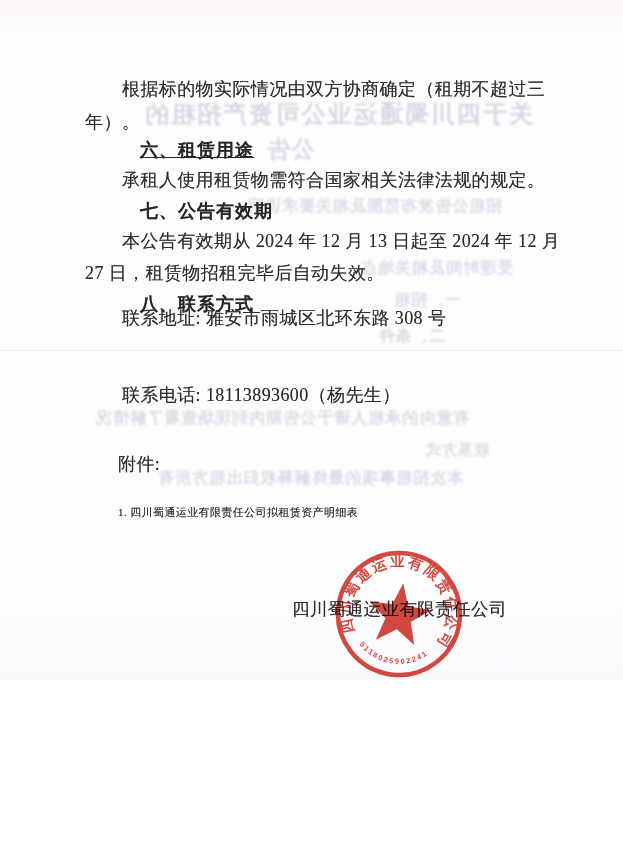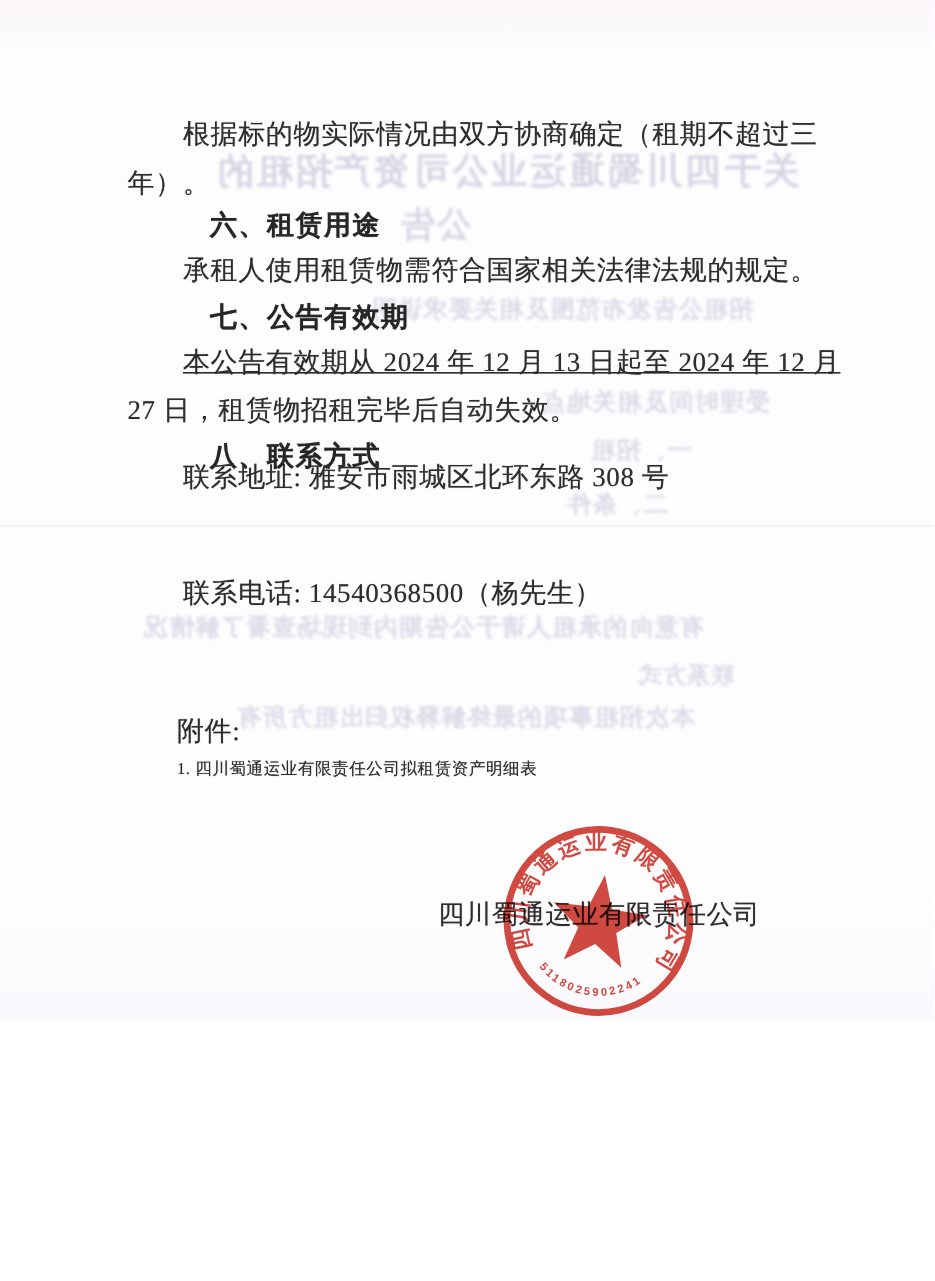--- a/index.html
+++ b/index.html
@@ -48,29 +48,29 @@
     position:absolute;white-space:nowrap;
     color:#2e2c2d;font-size:18px;letter-spacing:.4px;
     text-shadow:0 0 .6px rgba(46,44,45,.55);
   }
   .heading{
     font-family:"Liberation Sans","DejaVu Sans",sans-serif;
     font-weight:700;color:#272526;letter-spacing:1px;
   }
   .l-intro1{left:122px;top:77px;}
   .l-intro2{left:85px;top:110px;}
-  .l-h6{left:140px;top:138px;}
+  .l-h6{left:140px;top:138px;text-decoration:underline;}
   .l-p6{left:122px;top:168px;}
   .l-h7{left:140px;top:199px;}
-  .l-p7a{left:122px;top:229px;text-decoration:underline;}
+  .l-p7a{left:122px;top:229px;}
   .l-p7b{left:85px;top:261px;}
   .l-h8{left:140px;top:292px;text-align:right;}
   .l-addr{left:122px;top:306px;}
   .l-phone{left:122px;top:383px;}
-  .l-att{left:118px;top:475px;}
+  .l-att{left:118px;top:452px;}
   .l-att1{left:118px;top:505px;font-size:11px;}
   .l-signer{left:292px;top:597px;font-size:17.5px;}
   .l-date{left:302px;top:629px;}
   
   .seal{
     position:absolute;left:309px;top:524px;width:180px;height:180px;
     transform:rotate(8deg);
     mix-blend-mode:multiply;
     opacity:.92;
   }
@@ -104,21 +104,21 @@
 
   <div class="line heading l-h6">六、租赁用途</div>
   <div class="line heading l-h7">七、公告有效期</div>
 
   <div class="line l-p6">承租人使用租赁物需符合国家相关法律法规的规定。</div>
   <div class="line l-p7a">本公告有效期从 2024 年 12 月 13 日起至 2024 年 12 月</div>
   <div class="line l-p7b">27 日，租赁物招租完毕后自动失效。</div>
 
   <div class="line heading l-h8">八、联系方式</div>
   <div class="line l-addr">联系地址: 雅安市雨城区北环东路 308 号</div>
-  <div class="line l-phone">联系电话: 14540368500（杨先生）</div>
+  <div class="line l-phone">联系电话: 18113893600（杨先生）</div>
 
   <div class="line l-att">附件:</div>
   <div class="line l-att1">1. 四川蜀通运业有限责任公司拟租赁资产明细表</div>
 
   <div class="line l-signer">四川蜀通运业有限责任公司</div>
 
   <svg class="seal" viewBox="0 0 180 180" width="180" height="180">
     <defs>
       <path id="arcTop" d="M 48.4,114 A 48,48 0 1 1 131.6,114" fill="none"></path>
       <path id="arcBottom" d="M 43,107 A 50,50 0 0 0 137,107" fill="none"></path>

